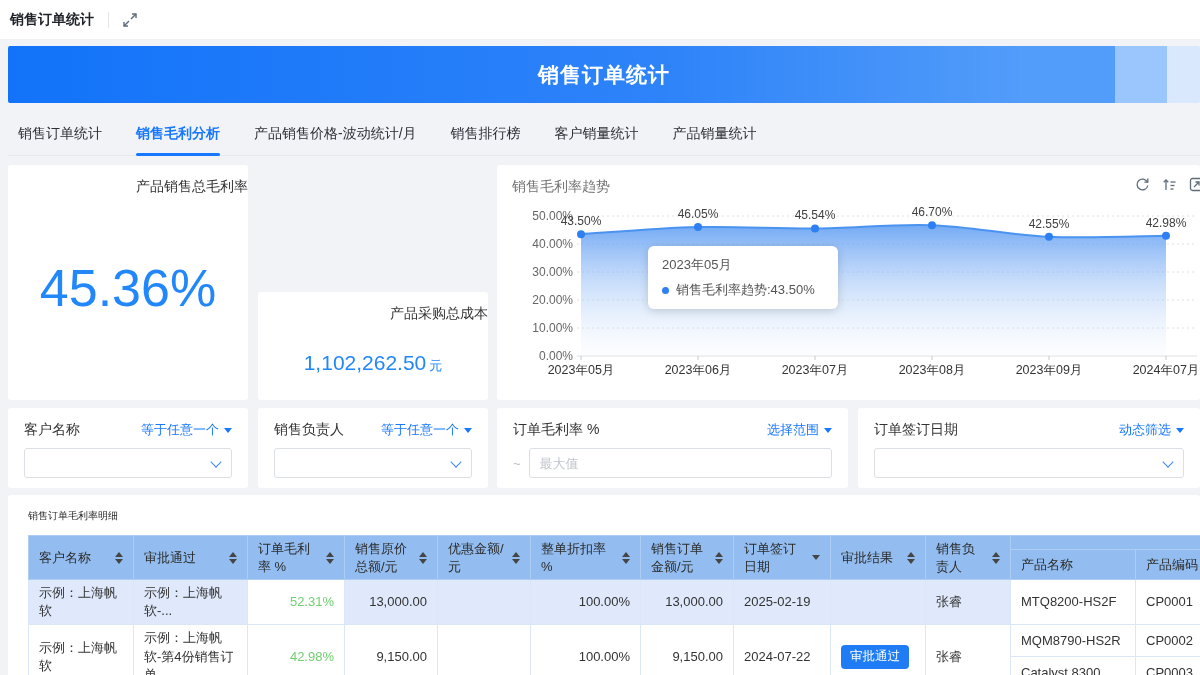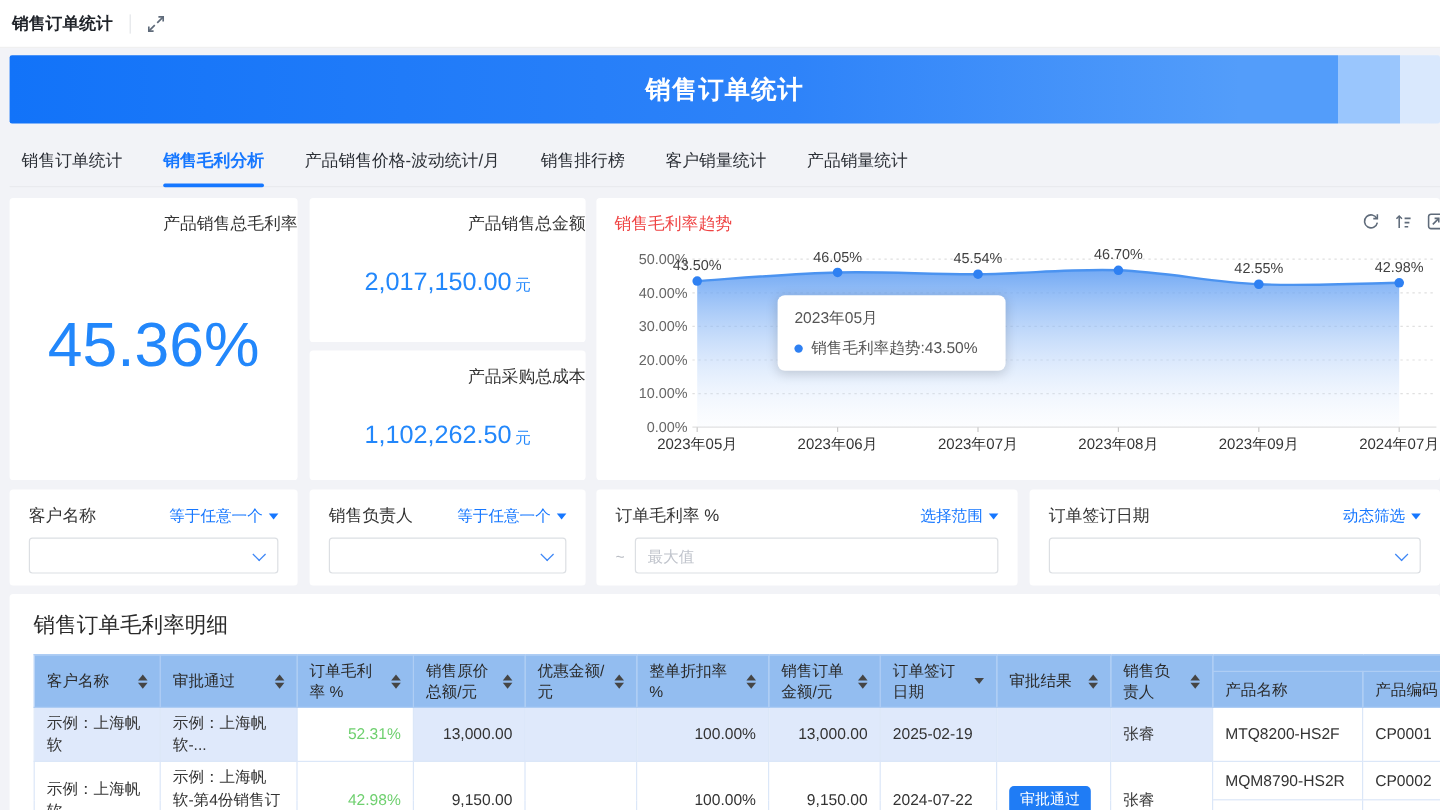--- a/index.html
+++ b/index.html
@@ -34,21 +34,21 @@
   .kpi-title { text-align:right; padding-top:13px; font-size:14px; color:#333; font-weight:500; }
   #kpi-margin { left:8px; top:165px; width:240px; height:235px; }
   #kpi-margin .kpi-big { margin-top:62px; text-align:center; font-size:52px; color:#2287fb; font-weight:500; }
   #kpi-sales { left:258px; top:165px; width:230px; height:120px; }
   #kpi-cost { left:258px; top:292px; width:230px; height:108px; }
   .kpi-mid { margin-top:28px; text-align:center; font-size:21px; color:#2287fb; font-weight:500; }
   .kpi-unit { font-size:13px; margin-left:3px; }
 
   
   #chart-card { left:497px; top:165px; width:703px; height:235px; }
-  .chart-title { position:absolute; left:15px; top:13px; font-size:14px; color:#ef4444; }
+  .chart-title { position:absolute; left:15px; top:13px; font-size:14px; color:#737373; }
   .chart-icons { position:absolute; top:12px; right:-4px; display:flex; gap:12px; }
   svg.trend { position:absolute; left:0; top:0; width:703px; height:235px; }
   .ax { font-size:12px; fill:#666; }
   .axx { font-size:12.5px; fill:#333; }
   .dlabel { font-size:12px; fill:#404040; }
   .tooltip { position:absolute; left:151px; top:81px; width:190px; background:#fff; border-radius:6px;
     box-shadow:0 2px 10px rgba(0,0,0,.16); padding:10px 14px; z-index:5; }
   .tooltip .tt-date { font-size:13px; color:#555; margin-bottom:7px; }
   .tooltip .tt-line { display:flex; align-items:center; font-size:13px; color:#555; }
   .tt-dot { width:7px; height:7px; border-radius:50%; background:#2e80f2; margin-right:7px; flex:none; }
@@ -69,21 +69,21 @@
   .chev { position:absolute; right:11px; top:9px; width:8px; height:8px;
     border-right:1.6px solid #3e87f6; border-bottom:1.6px solid #3e87f6; transform:rotate(45deg); }
   .range { display:flex; align-items:center; margin-top:9px; gap:8px; }
   .range input { flex:1; height:30px; border:1px solid #dcdfe3; border-radius:3px; padding:0 10px;
     font-size:13px; color:#333; outline:none; font-family:inherit; }
   .range input::placeholder { color:#c0c4cc; }
   .range .sep { color:#b9bdc4; font-size:13px; }
 
   
   #table-card { left:8px; top:495px; width:1192px; height:200px; padding:14px 0 0 20px; }
-  .table-title { font-size:18px; color:#2a2a2a; margin-bottom:12px; }
+  .table-title { font-size:10px; color:#2a2a2a; margin-bottom:12px; }
   table { border-collapse:collapse; table-layout:fixed; width:1185px; font-size:13px; }
   th { background:#93bdf0; color:#2b2b2b; font-weight:normal; border:1px solid #aecdf4;
     padding:4px 10px; text-align:left; }
   thead tr.sub-row th { height:30px;font-family:Liberation Serif, serif; }
   .th-in { display:flex; align-items:center; justify-content:space-between; }
   .th-label { line-height:1.35; }
   .sort { display:inline-flex; flex-direction:column; gap:2px; margin-left:6px; cursor:pointer; }
   .tri { width:0; height:0; border-left:4px solid transparent; border-right:4px solid transparent; }
   .tri.up { border-bottom:5px solid #454545; }
   .tri.down { border-top:5px solid #454545; }
@@ -122,24 +122,20 @@
     <span class="tab active">销售毛利分析</span>
     <span class="tab">产品销售价格-波动统计/月</span>
     <span class="tab">销售排行榜</span>
     <span class="tab">客户销量统计</span>
     <span class="tab">产品销量统计</span>
   </div>
 
   <div class="card" id="kpi-margin">
     <div class="kpi-title">产品销售总毛利率</div>
     <div class="kpi-big">45.36%</div>
-  </div>
-  <div class="card" id="kpi-sales">
-    <div class="kpi-title">产品销售总金额</div>
-    <div class="kpi-mid"><span>2,017,150.00</span><span class="kpi-unit">元</span></div>
   </div>
   <div class="card" id="kpi-cost">
     <div class="kpi-title">产品采购总成本</div>
     <div class="kpi-mid"><span>1,102,262.50</span><span class="kpi-unit">元</span></div>
   </div>
 
   <div class="card" id="chart-card">
     <svg class="trend" id="trend-svg" viewBox="0 0 703 235">
       <defs>
         <linearGradient id="areaGrad" x1="0" y1="0" x2="0" y2="1">

